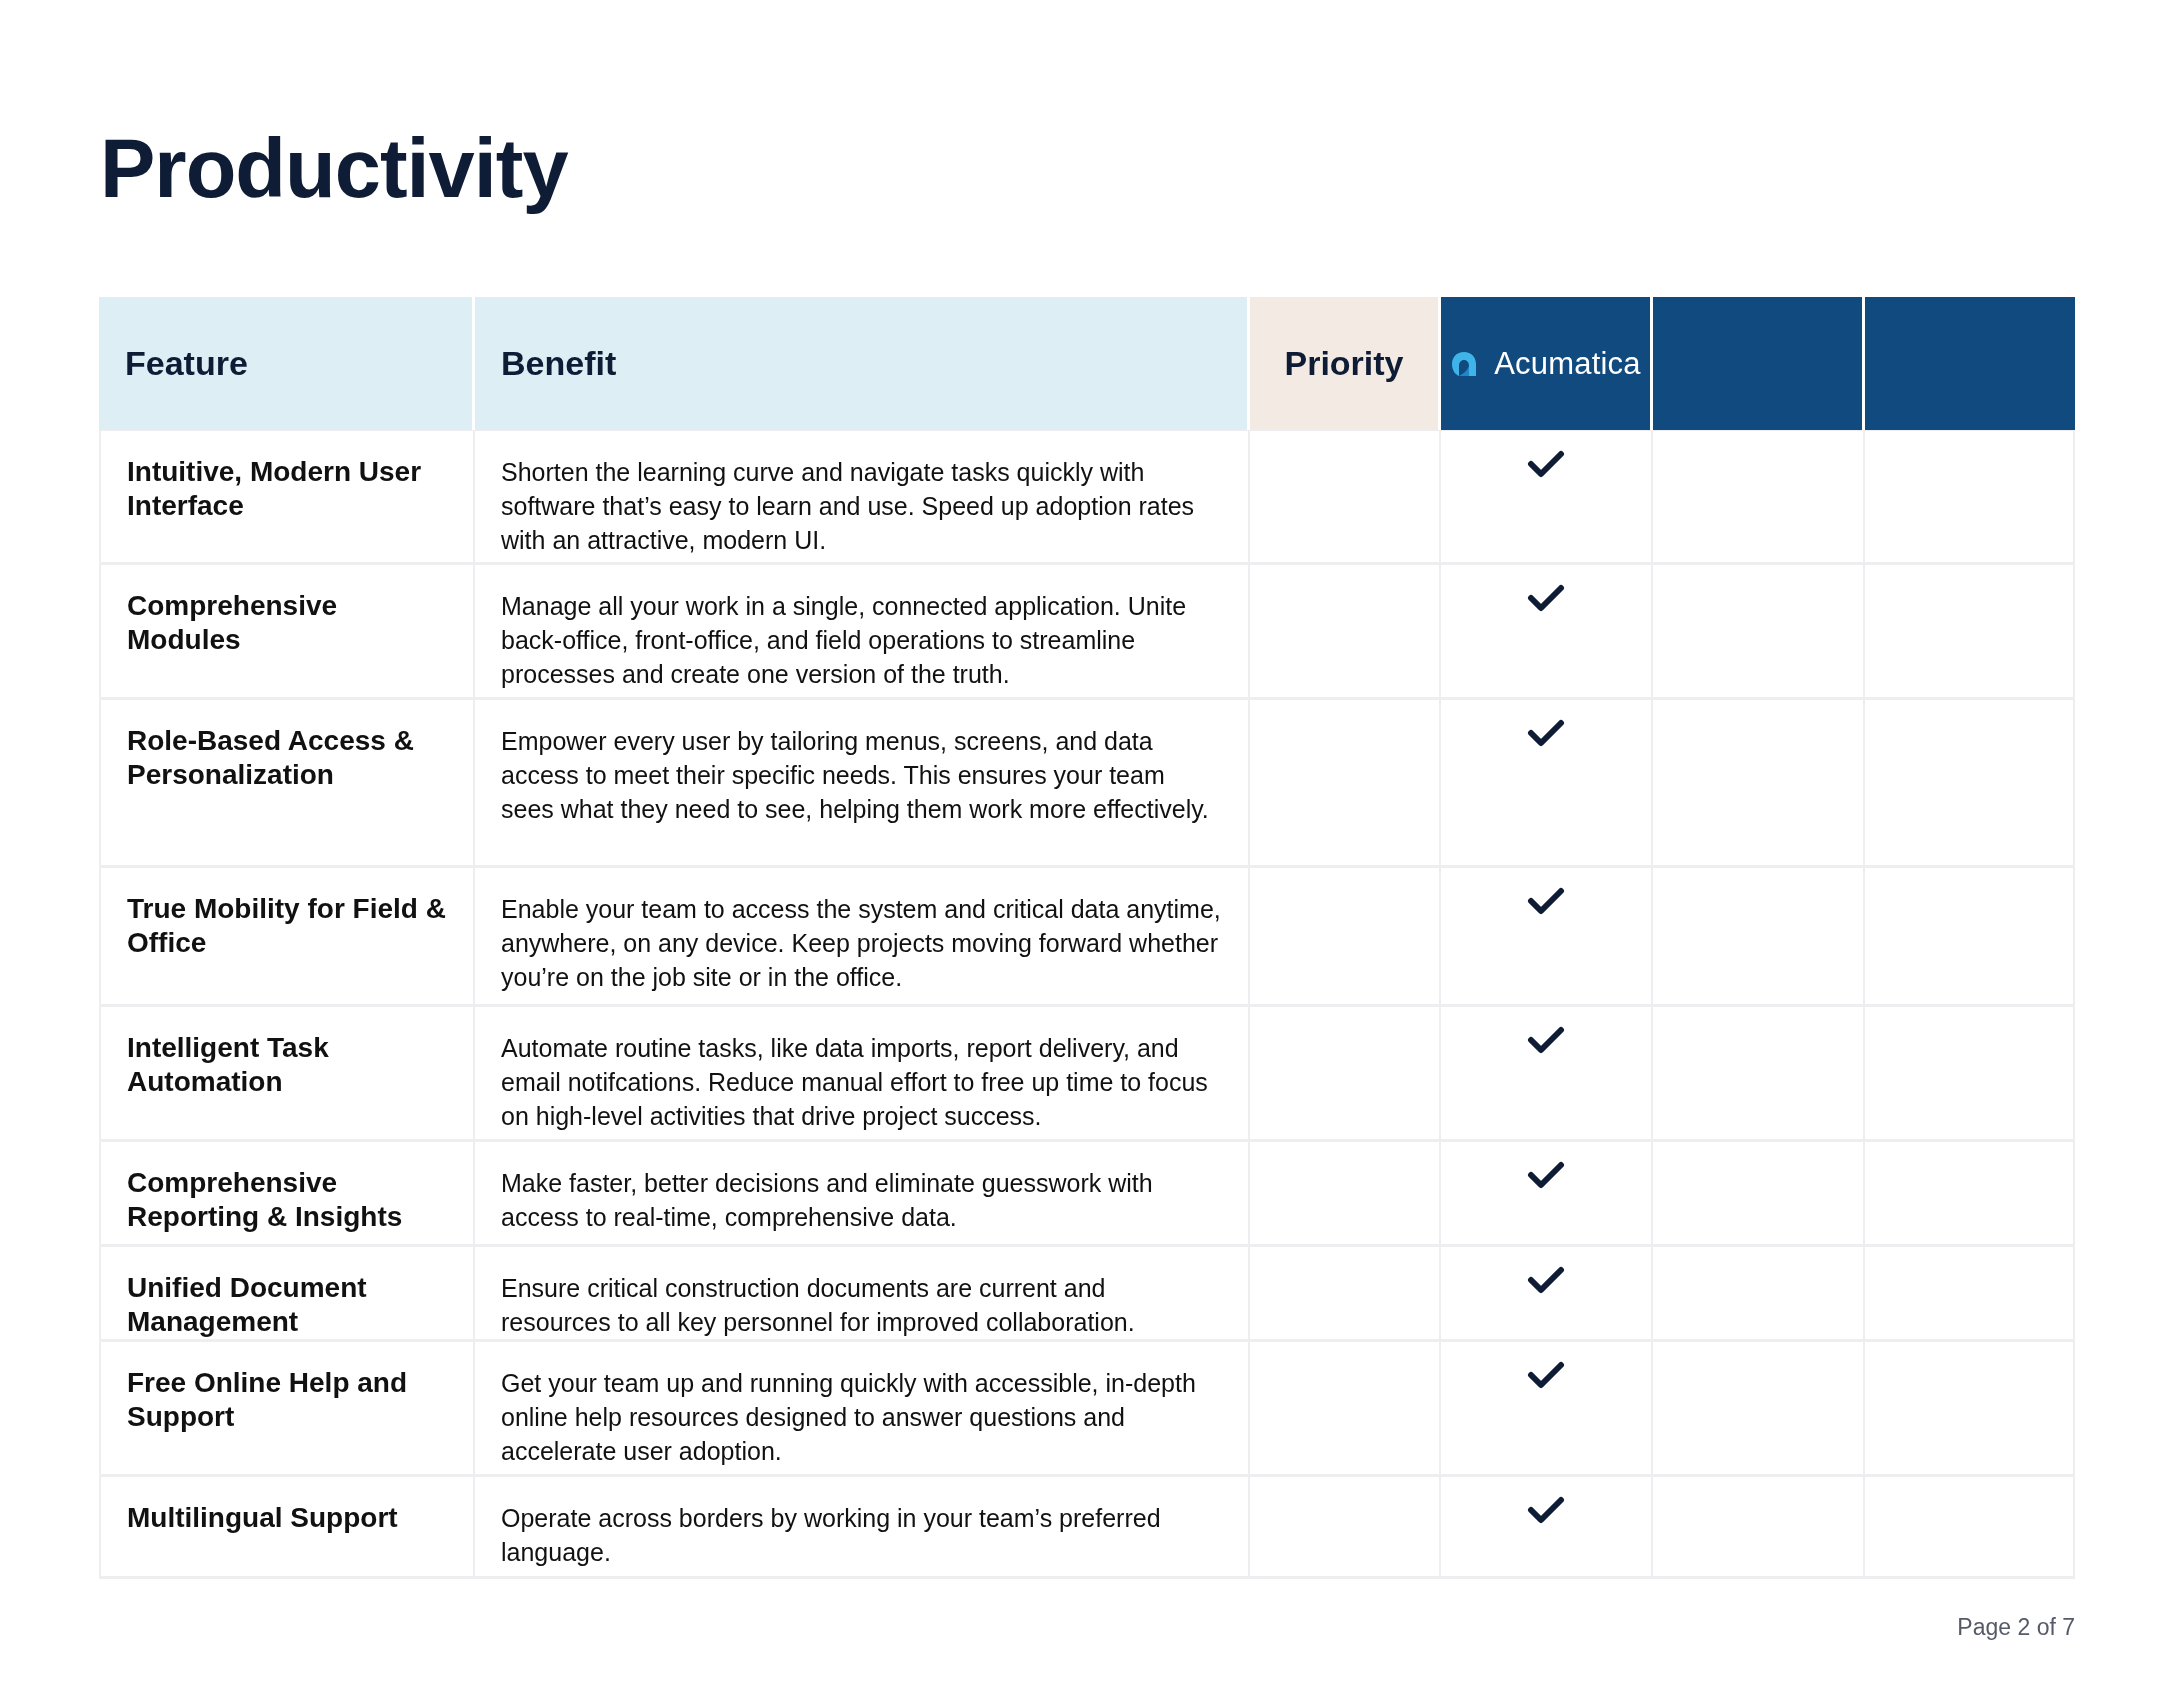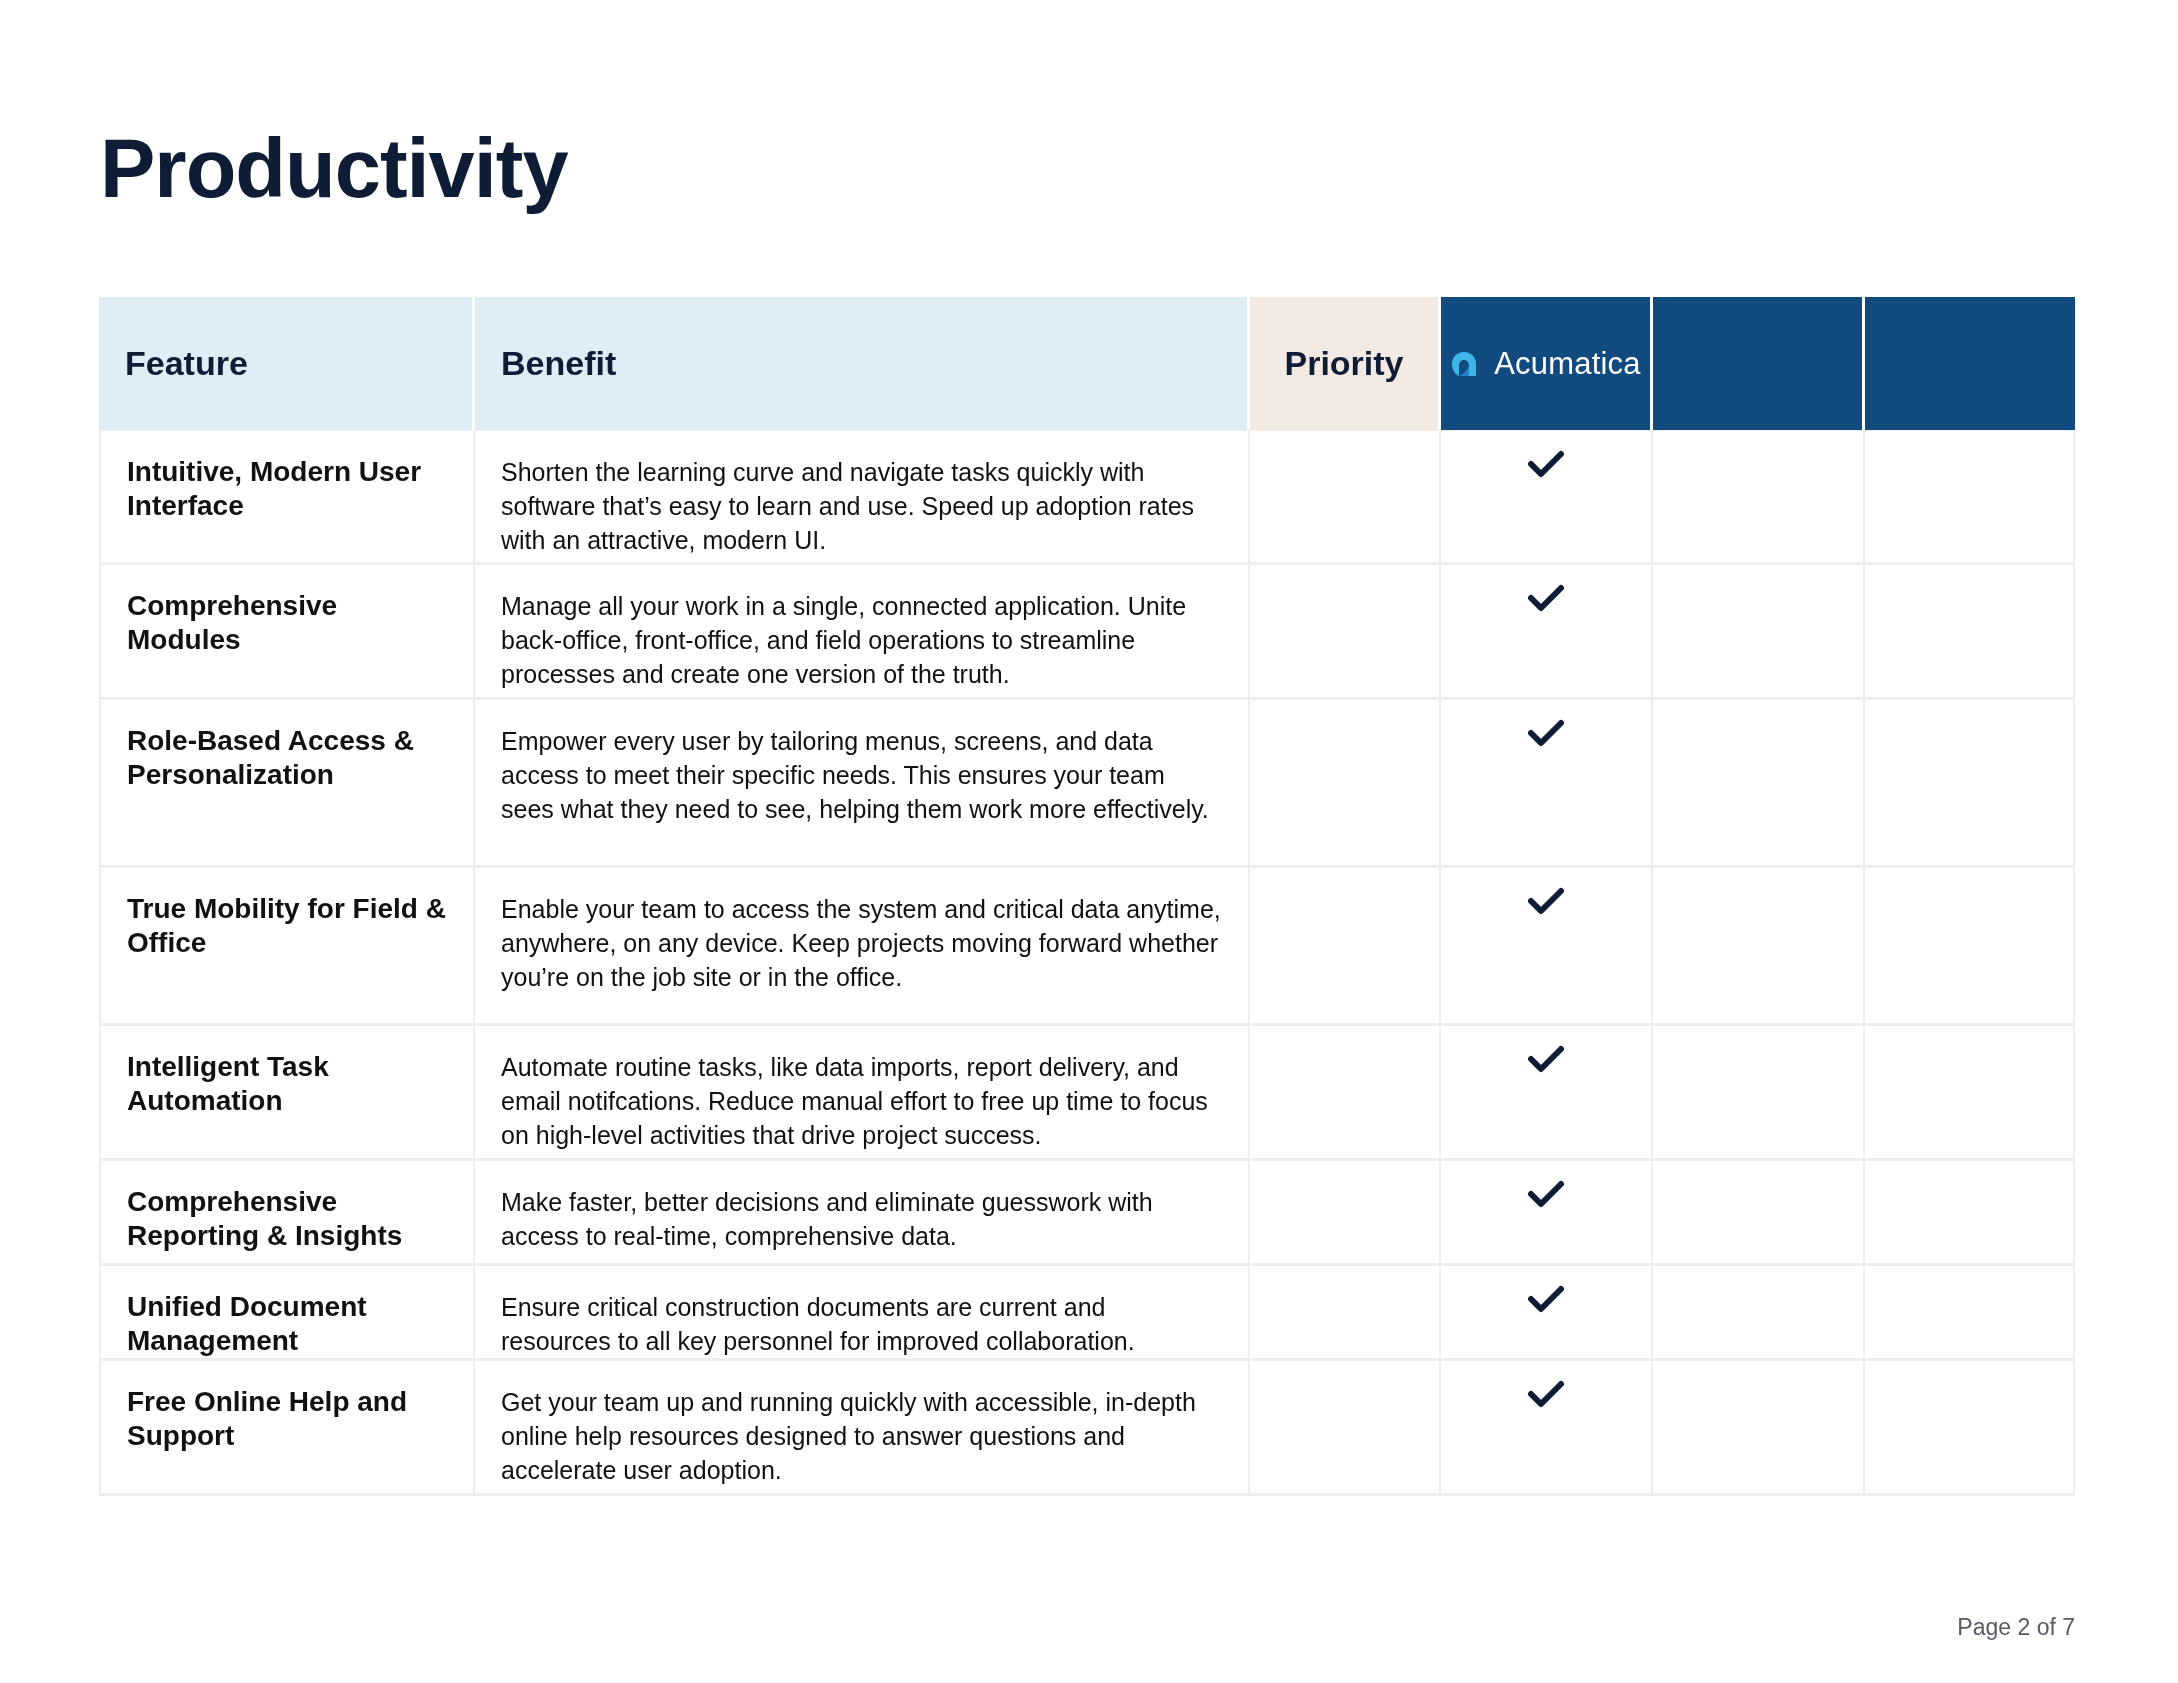--- a/index.html
+++ b/index.html
@@ -133,21 +133,21 @@
         <td></td>
         <td class="check">
           <svg class="check-icon" viewBox="0 0 38 30">
               <path d="M4 15 L14 25 L34 5" fill="none" stroke="#0f1c35" stroke-width="6" stroke-linecap="round" stroke-linejoin="round"></path>
             </svg>
         </td>
         <td></td>
         <td></td>
       </tr>
 
-      <tr style="height:158px">
+      <tr style="height:139px">
         <td class="feature">True Mobility for Field &amp; Office</td>
         <td class="benefit">Enable your team to access the system and critical data anytime, anywhere, on any device. Keep projects moving forward whether you’re on the job site or in the office.</td>
         <td></td>
         <td class="check">
           <svg class="check-icon" viewBox="0 0 38 30">
               <path d="M4 15 L14 25 L34 5" fill="none" stroke="#0f1c35" stroke-width="6" stroke-linecap="round" stroke-linejoin="round"></path>
             </svg>
         </td>
         <td></td>
         <td></td>
@@ -198,18 +198,30 @@
         <td></td>
         <td class="check">
           <svg class="check-icon" viewBox="0 0 38 30">
               <path d="M4 15 L14 25 L34 5" fill="none" stroke="#0f1c35" stroke-width="6" stroke-linecap="round" stroke-linejoin="round"></path>
             </svg>
         </td>
         <td></td>
         <td></td>
       </tr>
 
+      <tr style="height:102px">
+        <td class="feature">Multilingual Support</td>
+        <td class="benefit">Operate across borders by working in your team’s preferred language.</td>
+        <td></td>
+        <td class="check">
+          <svg class="check-icon" viewBox="0 0 38 30">
+              <path d="M4 15 L14 25 L34 5" fill="none" stroke="#0f1c35" stroke-width="6" stroke-linecap="round" stroke-linejoin="round"></path>
+            </svg>
+        </td>
+        <td></td>
+        <td></td>
+      </tr>
     </tbody>
   </table>
 
   <div class="footer">Page 2 of 7</div>
 </div>
 
 
 </body></html>

